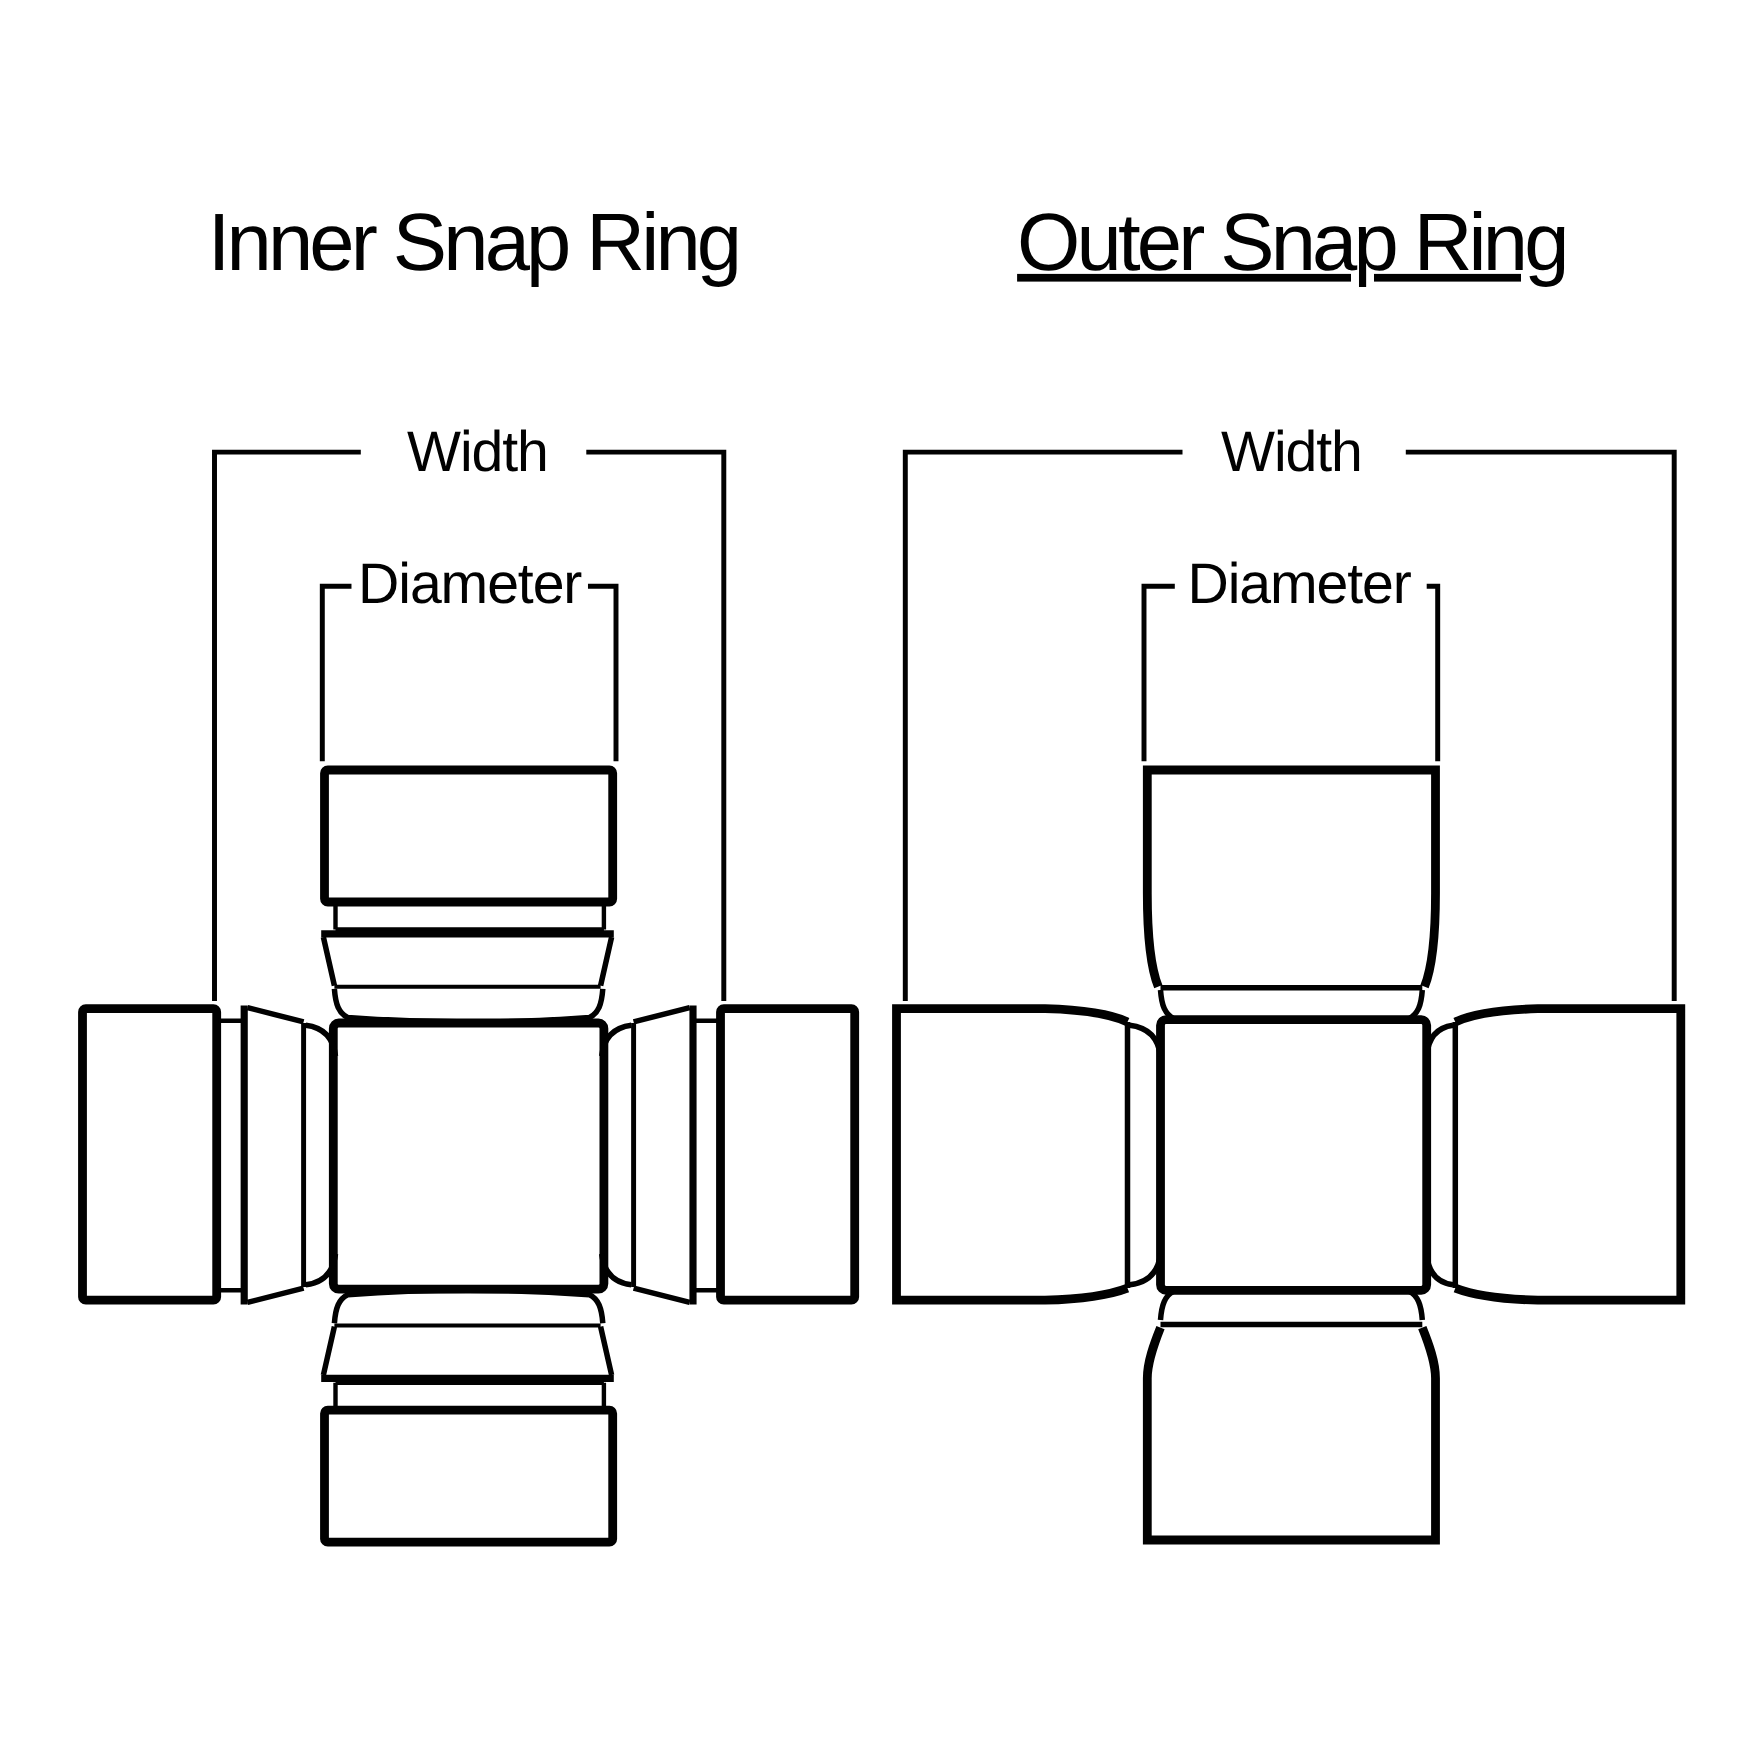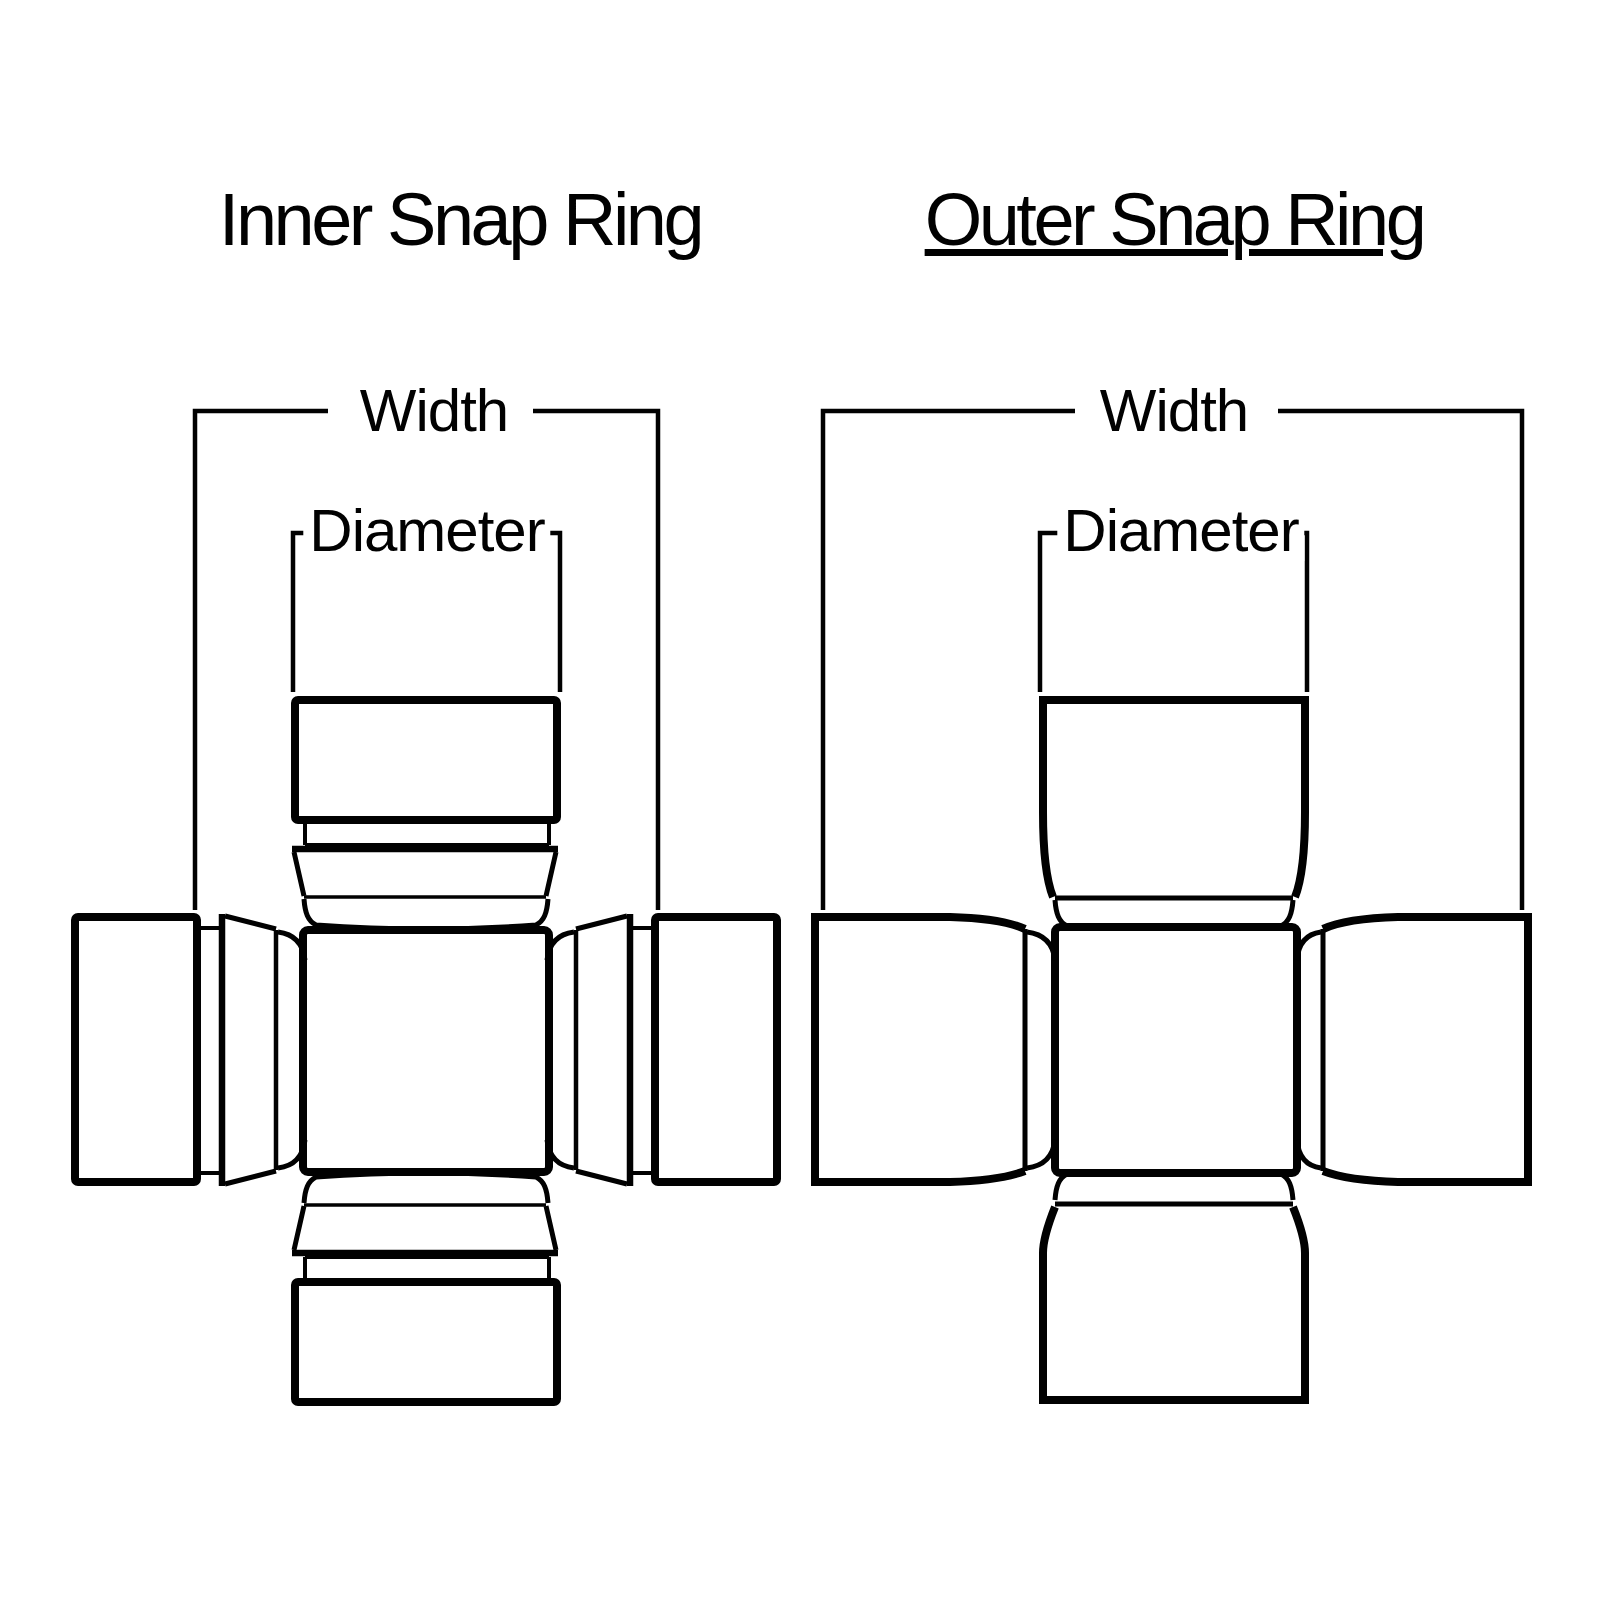--- a/index.html
+++ b/index.html
@@ -29,21 +29,21 @@
     white-space: nowrap;
     background: #ffffff;
     line-height: 1;
   }
   .figure-title {
     font-size: 74px;
     letter-spacing: -3.5px;
     font-weight: 500;
   }
   .dim-label {
-    font-size: 60px;
+    font-size: 52px;
     letter-spacing: -1px;
     padding: 0 6px;
     text-align: center;
   }
 </style>
 </head>
 <body>
 
 <div id="canvas">
 
@@ -143,21 +143,21 @@
       <g>
         <rect x="1055" y="927" width="242" height="246" rx="5" stroke-width="8"></rect>
         <path d="M1027,932 Q1052,935 1055,960" stroke-width="5"></path>
         <path d="M1321,932 Q1299,935 1297,960" stroke-width="5"></path>
         <path d="M1027,1168 Q1052,1165 1055,1140" stroke-width="5"></path>
         <path d="M1321,1168 Q1299,1165 1297,1140" stroke-width="5"></path>
       </g>
     </g>
   </svg>
 
-  <div class="diagram-label figure-title" style="left:430px; top:220px;margin-left:30px;">Inner Snap Ring</div>
+  <div class="diagram-label figure-title" style="left:430px; top:220px;">Inner Snap Ring</div>
 
   <div class="diagram-label figure-title" style="left:1174px; top:220px;text-decoration:underline;">Outer Snap Ring</div>
 
   <div class="diagram-label dim-label" style="left:434px; top:411px;">Width</div>
 
   <div class="diagram-label dim-label" style="left:1174px; top:411px;">Width</div>
 
   <div class="diagram-label dim-label" style="left:427px; top:531px;">Diameter</div>
 
   <div class="diagram-label dim-label" style="left:1181px; top:531px;">Diameter</div>

